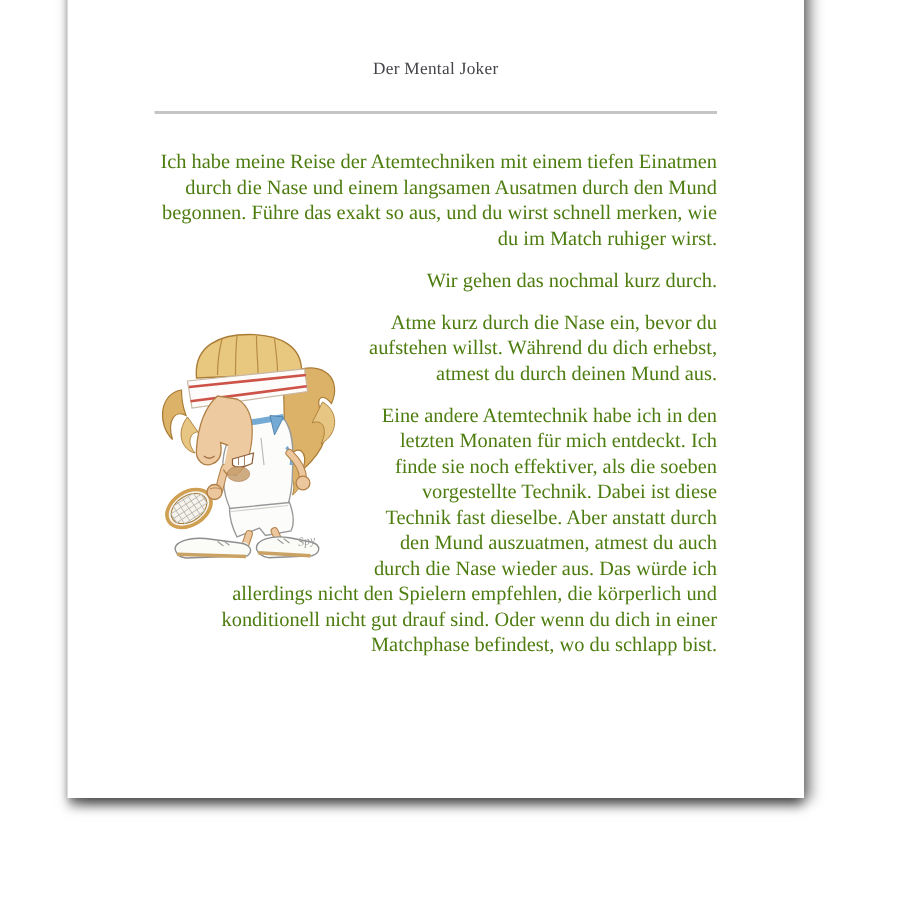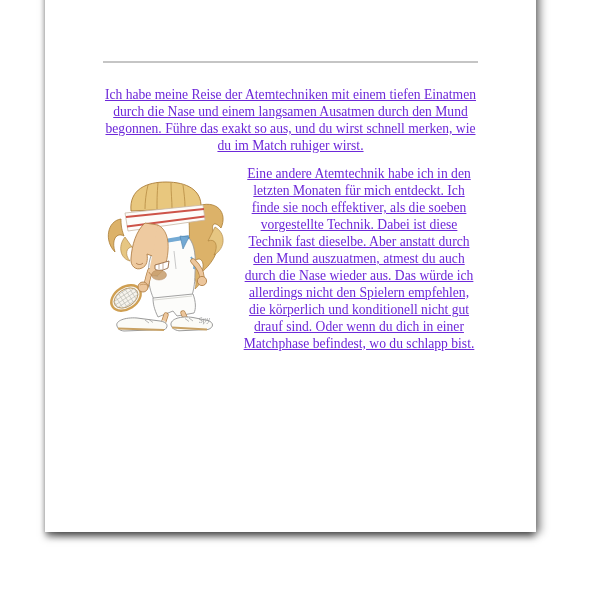--- a/index.html
+++ b/index.html
@@ -33,44 +33,45 @@
   }
   .rule {
     height: 2px;
     background: #c5c5c5;
     margin-top: 21px;
   }
   .text-block {
     margin-top: 23px;
     font-size: 13.6px;
     line-height: 17px;
-    color: #6d28d9;
-    text-align: center;
-    text-decoration: underline;
+    color: #4d7c0f;
+    text-align: right;
   }
   .text-block p { margin: 0 0 11px 0; }
   .figure-float {
     float: left;
     width: 131px;
     height: 167px;
     margin: 0 6px 4px 0;
   }
   .figure-float svg { display: block; width: 131px; height: 167px; }
 </style>
 </head>
 <body>
 
 <div class="page">
   <div class="inner">
 
+    <div class="running-header">Der Mental Joker</div>
 
     <div class="rule"></div>
 
     <div class="text-block">
       <p>Ich habe meine Reise der Atemtechniken mit einem tiefen Einatmen durch die Nase und einem langsamen Ausatmen durch den Mund begonnen. Führe das exakt so aus, und du wirst schnell merken, wie du im Match ruhiger wirst.</p>
+      <p>Wir gehen das nochmal kurz durch.</p>
 
       <div class="figure-float">
         <svg viewBox="0 0 131 167" xmlns="http://www.w3.org/2000/svg">
 
           <g>
             <path d="M92,42 C114,33 125,48 118,63 C112,56 107,58 111,69 C120,85 108,99 99,107 C103,94 95,91 91,97 C85,86 87,68 86,56 Z" fill="#dcb269" stroke="#aa7c35" stroke-width="0.8"></path>
             <path d="M112,62 C123,68 123,83 111,90 C116,80 112,73 105,76 Z" fill="#e6c682" stroke="#aa7c35" stroke-width="0.6"></path>
             <path d="M95,100 C101,106 100,118 92,124 C95,114 90,110 86,113 Z" fill="#dcb269" stroke="#aa7c35" stroke-width="0.6"></path>
           </g>
 
@@ -151,17 +152,18 @@
             <path d="M42,155 L46,158 M46,154.5 L50,157.5" stroke="#9a9a9a" stroke-width="0.7" fill="none"></path>
             <path d="M68,160 C67,154 78,150.5 90,152.5 L105,155.5 C111,157.5 111,162.5 105,164.5 L76,165.8 C71,165 69,163 68,160 Z" fill="#fbfbf7" stroke="#8e8e8e" stroke-width="0.9"></path>
             <path d="M69,162.5 L104,164.5" stroke="#c9a264" stroke-width="2.2" fill="none"></path>
             <path d="M82,153.5 L86,156.5 M86,153 L90,156" stroke="#9a9a9a" stroke-width="0.7" fill="none"></path>
           </g>
 
           <text x="96" y="158" transform="rotate(-8 96 158)" font-family="Liberation Serif, serif" font-style="italic" font-size="8" fill="#9a9a9a">Spy</text>
         </svg>
       </div>
 
+      <p>Atme kurz durch die Nase ein, bevor du aufstehen willst. Während du dich erhebst, atmest du durch deinen Mund aus.</p>
       <p>Eine andere Atemtechnik habe ich in den letzten Monaten für mich entdeckt. Ich finde sie noch effektiver, als die soeben vorgestellte Technik. Dabei ist diese Technik fast dieselbe. Aber anstatt durch den Mund auszuatmen, atmest du auch durch die Nase wieder aus. Das würde ich allerdings nicht den Spielern empfehlen, die körperlich und konditionell nicht gut drauf sind. Oder wenn du dich in einer Matchphase befindest, wo du schlapp bist.</p>
     </div>
 
   </div>
 </div>
 
 </body></html>

